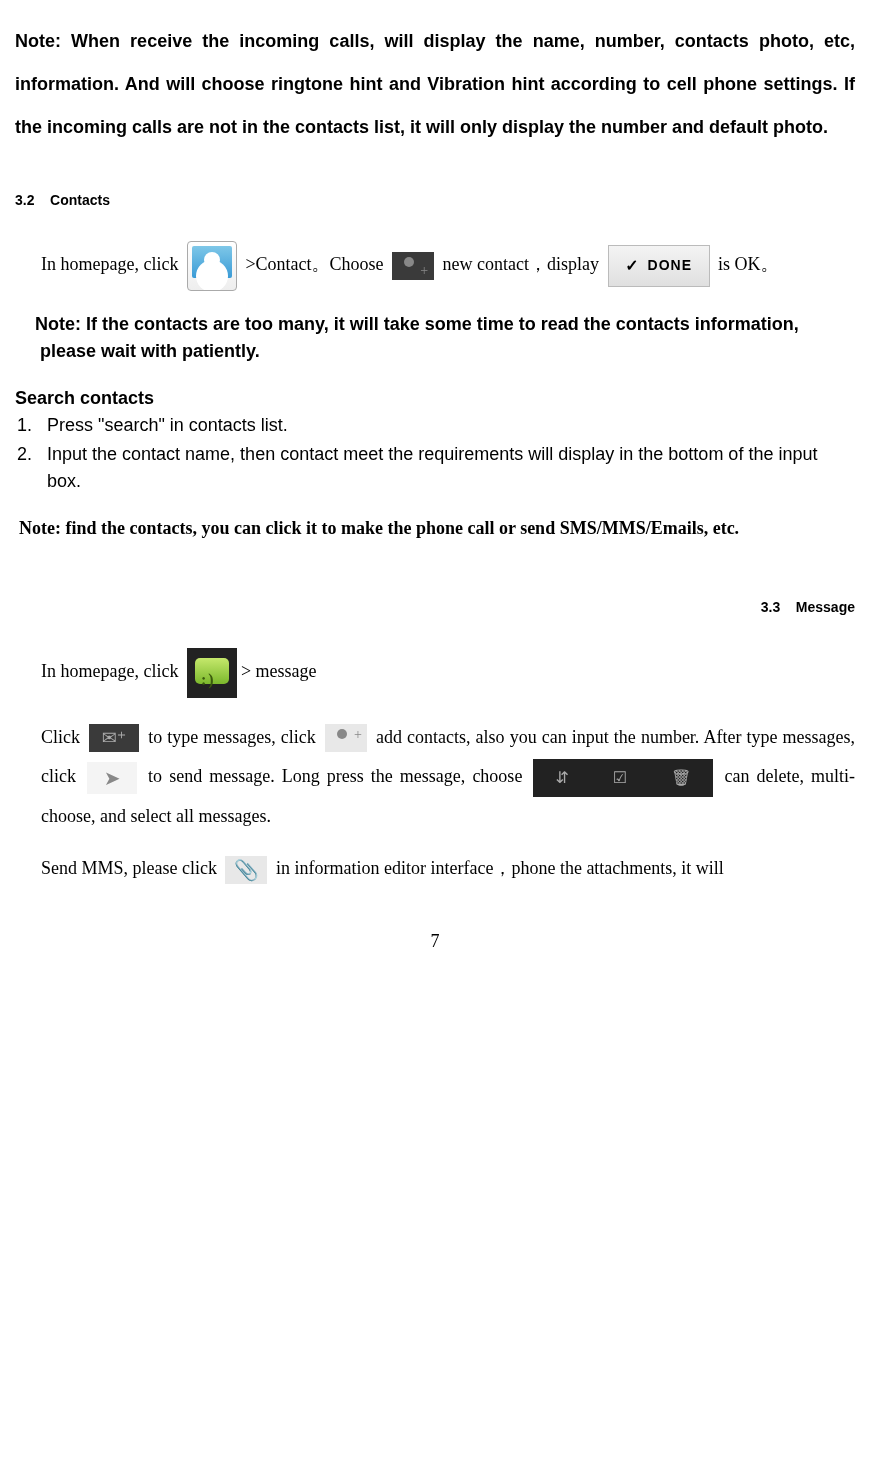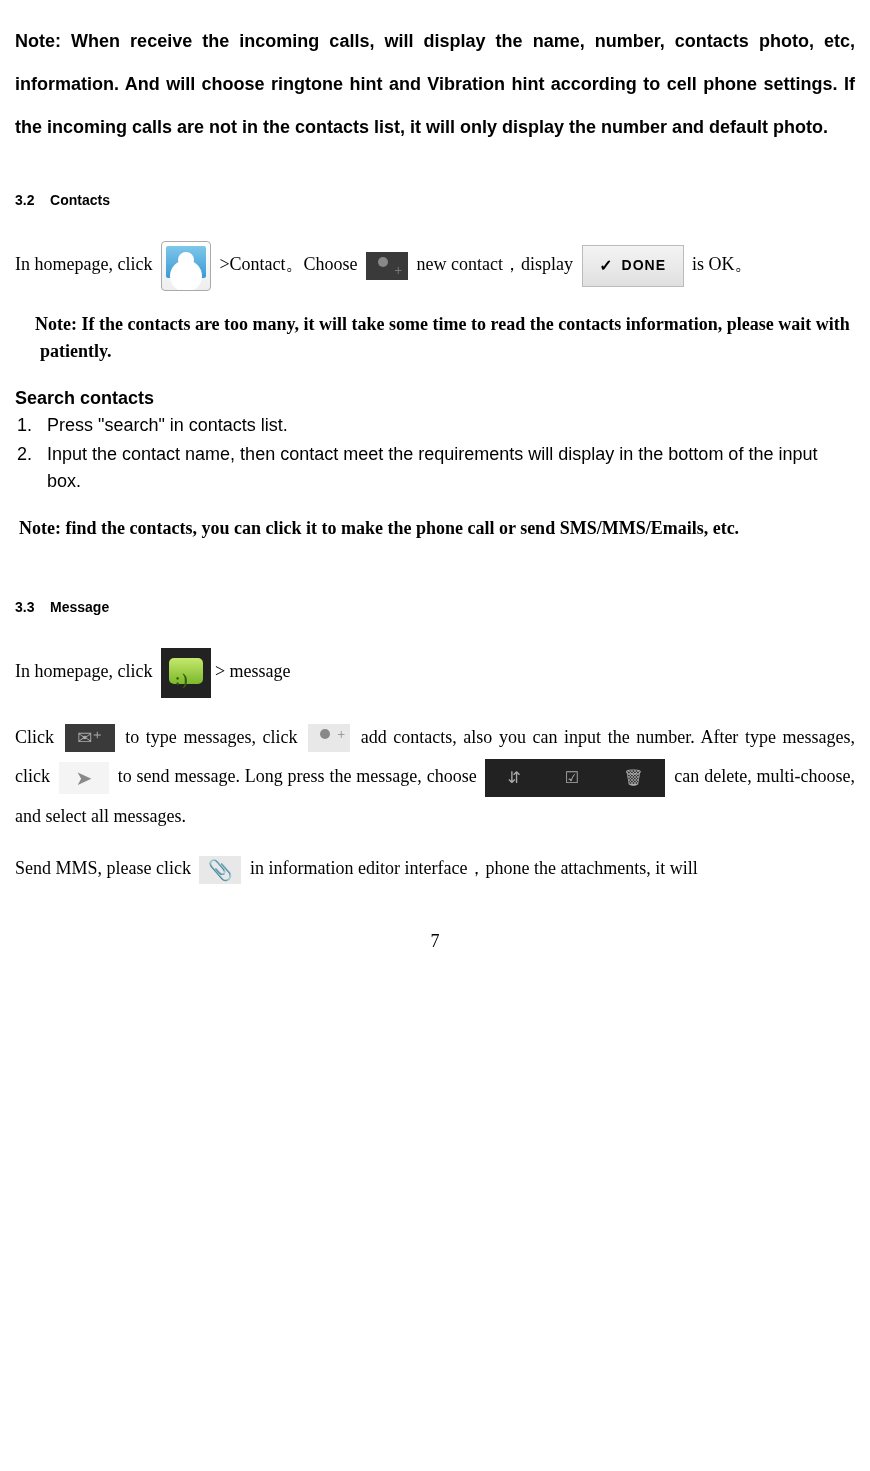--- a/index.html
+++ b/index.html
@@ -23,24 +23,25 @@
       font-weight: bold;
       font-family: Arial, sans-serif;
       font-size: 14px;
       margin-top: 40px;
       margin-bottom: 30px;
     }
     .flow-para {
       font-family: "Times New Roman", serif;
       line-height: 2.2;
       text-align: justify;
+      margin-left: 26px;
     }
     .note-para {
       font-weight: bold;
-      font-family: Liberation Serif, serif;
+      font-family: Liberation Sans, sans-serif;
       padding-left: 25px;
       text-indent: -5px;
       margin: 20px 0;
       line-height: 1.5;
     }
     .sub-header {
       font-weight: bold;
       font-family: Arial, sans-serif;
       margin: 18px 0 0 0;
     }
@@ -242,21 +243,21 @@
 <div class="note-para">Note: If the contacts are too many, it will take some time to read the contacts information, please wait with patiently.</div>
 
 <div class="sub-header">Search contacts</div>
 <ol class="num-list">
   <li>Press "search" in contacts list.</li>
   <li>Input the contact name, then contact meet the requirements will display in the bottom of the input box.</li>
 </ol>
 
 <div class="serif-bold-note">Note: find the contacts, you can click it to make the phone call or send SMS/MMS/Emails, etc.</div>
 
-<div class="section-header" style="margin-top:55px;">
+<div class="section-header" style="margin-top:55px;text-align:right;">
   <span>3.3</span>&nbsp;&nbsp;&nbsp;&nbsp;<span>Message</span>
 </div>
 
 <div class="flow-para">
   <span>In homepage, click</span>
   <span class="inline-icon icon-messages-app"></span><span>&gt; message</span>
 </div>
 
 <div class="flow-para" style="margin-top:20px;">
   <span>Click</span>

